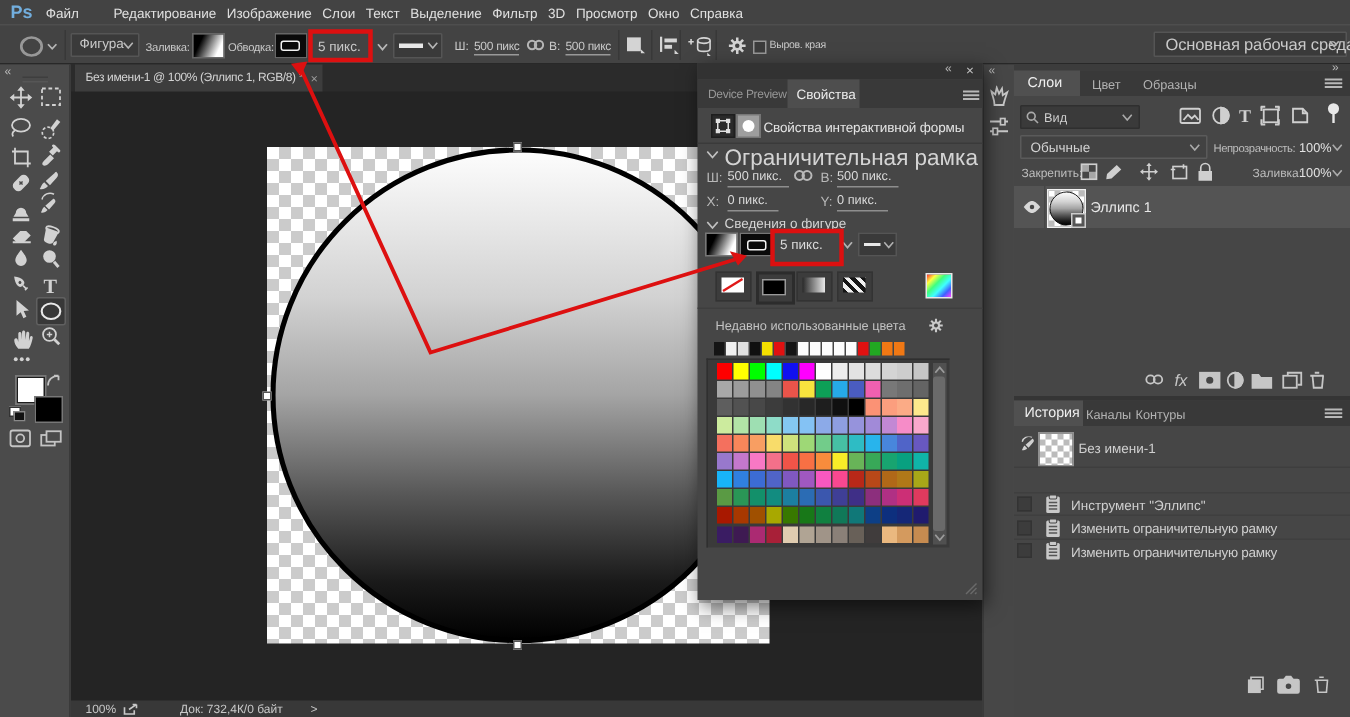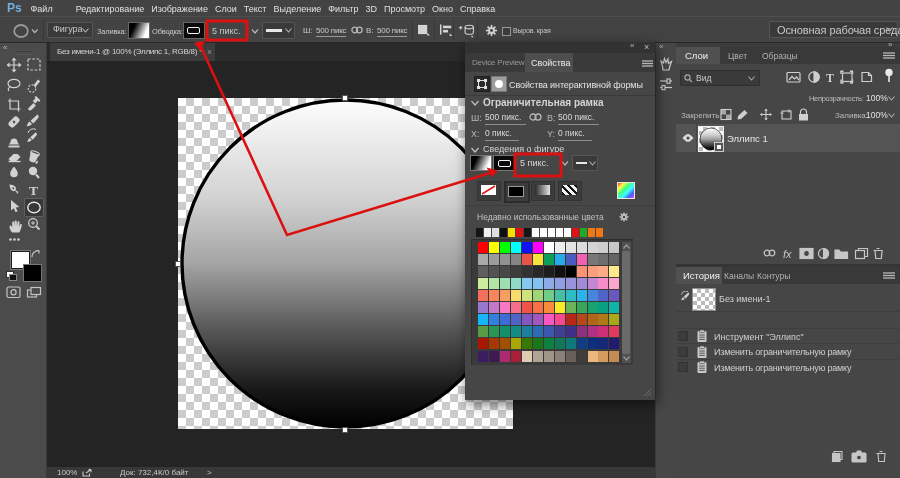--- a/index.html
+++ b/index.html
@@ -321,20 +321,26 @@
         </g>
       <path d="M76 2.5 h6.5 l3 3 v6 h-9.5 z"></path>
         <path d="M82.5 2.5 v3 h3"></path>
     </g>
   </svg>
   <svg class="abs" style="left:208px;top:25px;" width="10" height="16" viewBox="0 0 10 16">
     <circle cx="5" cy="4.5" r="3.7" fill="#e8e8e8"></circle>
       <path d="M5 8 v6" stroke="#e8e8e8" stroke-width="1.6"></path>
   </svg>
 
+  <div class="abs well" style="left:4px;top:47px;width:123px;height:14px;border-color:#5a5a5a;background:#424242;">
+    <span class="abs" style="left:6px;top:2px;font-size:9px;color:#d2d2d2;">Обычные</span>
+    <svg class="abs" style="right:4px;top:5px;" width="7" height="5" viewBox="0 0 7 5">
+        <path d="M0.5 0.5 L3.5 4 L6.5 0.5" fill="none" stroke="#aaa" stroke-width="1.1"></path>
+      </svg>
+  </div>
   <span class="abs" style="left:133px;top:51px;font-size:7.5px;color:#bdbdbd;letter-spacing:-0.3px;">Непрозрачность:</span>
   <span class="abs" style="left:190px;top:50px;font-size:8.5px;color:#e2e2e2;">100%</span>
   <svg class="abs" style="left:212px;top:53px;" width="7" height="5" viewBox="0 0 7 5">
       <path d="M0.5 0.5 L3.5 4 L6.5 0.5" fill="none" stroke="#aaa" stroke-width="1.1"></path>
     </svg>
 
   <span class="abs" style="left:5px;top:68px;font-size:8px;color:#bdbdbd;">Закрепить:</span>
   <svg class="abs" style="left:44px;top:65px;" width="110" height="13" viewBox="0 0 110 13">
     <g stroke="#cfcfcf" stroke-width="1.1" fill="none">
       <g>
@@ -523,21 +529,21 @@
   </div>
   <div class="abs" style="left:26px;top:34px;width:14px;height:14px;background:#9e9e9e;border:1px solid #777;">
     <div class="abs" style="left:3px;top:3px;width:8px;height:8px;background:#fff;border-radius:50%;"></div>
   </div>
   <span class="abs" style="left:44px;top:38px;font-size:9px;color:#e4e4e4;letter-spacing:-0.1px;">Свойства интерактивной формы</span>
   <div class="abs" style="left:0;top:53px;width:190px;height:1px;background:#3a3a3a;"></div>
 
   <svg class="abs" style="left:6px;top:58px;" width="8" height="6" viewBox="0 0 8 6">
       <path d="M0.5 1 L4 5 L7.5 1" fill="none" stroke="#c0c0c0" stroke-width="1.2"></path>
     </svg>
-  <span class="abs" style="left:18px;top:55px;font-size:10px;color:#d4d4d4;font-weight:bold;">Ограничительная рамка</span>
+  <span class="abs" style="left:18px;top:55px;font-size:15px;color:#d4d4d4;">Ограничительная рамка</span>
   <span class="abs" style="left:6px;top:71px;font-size:9px;color:#b8b8b8;">Ш:</span>
   <span class="abs" style="left:20px;top:70px;font-size:8.5px;color:#dadada;width:41px;display:inline-block;border-bottom:1px solid #8e8e8e;padding-bottom:1.5px;white-space:nowrap;">500 пикс.</span>
   <svg class="abs" style="left:64px;top:71px;" width="13" height="8" viewBox="0 0 13 8">
       <circle cx="4" cy="4" r="3" fill="none" stroke="#b8b8b8" stroke-width="1.3"></circle>
       <circle cx="9" cy="4" r="3" fill="none" stroke="#b8b8b8" stroke-width="1.3"></circle>
     </svg>
   <span class="abs" style="left:82px;top:71px;font-size:9px;color:#b8b8b8;">В:</span>
   <span class="abs" style="left:93px;top:70px;font-size:8.5px;color:#dadada;width:41px;display:inline-block;border-bottom:1px solid #8e8e8e;padding-bottom:1.5px;white-space:nowrap;">500 пикс.</span>
   <span class="abs" style="left:6px;top:87px;font-size:9px;color:#b8b8b8;">X:</span>
   <span class="abs" style="left:20px;top:86px;font-size:8.5px;color:#dadada;width:34px;display:inline-block;border-bottom:1px solid #8e8e8e;padding-bottom:1.5px;white-space:nowrap;">0 пикс.</span>

